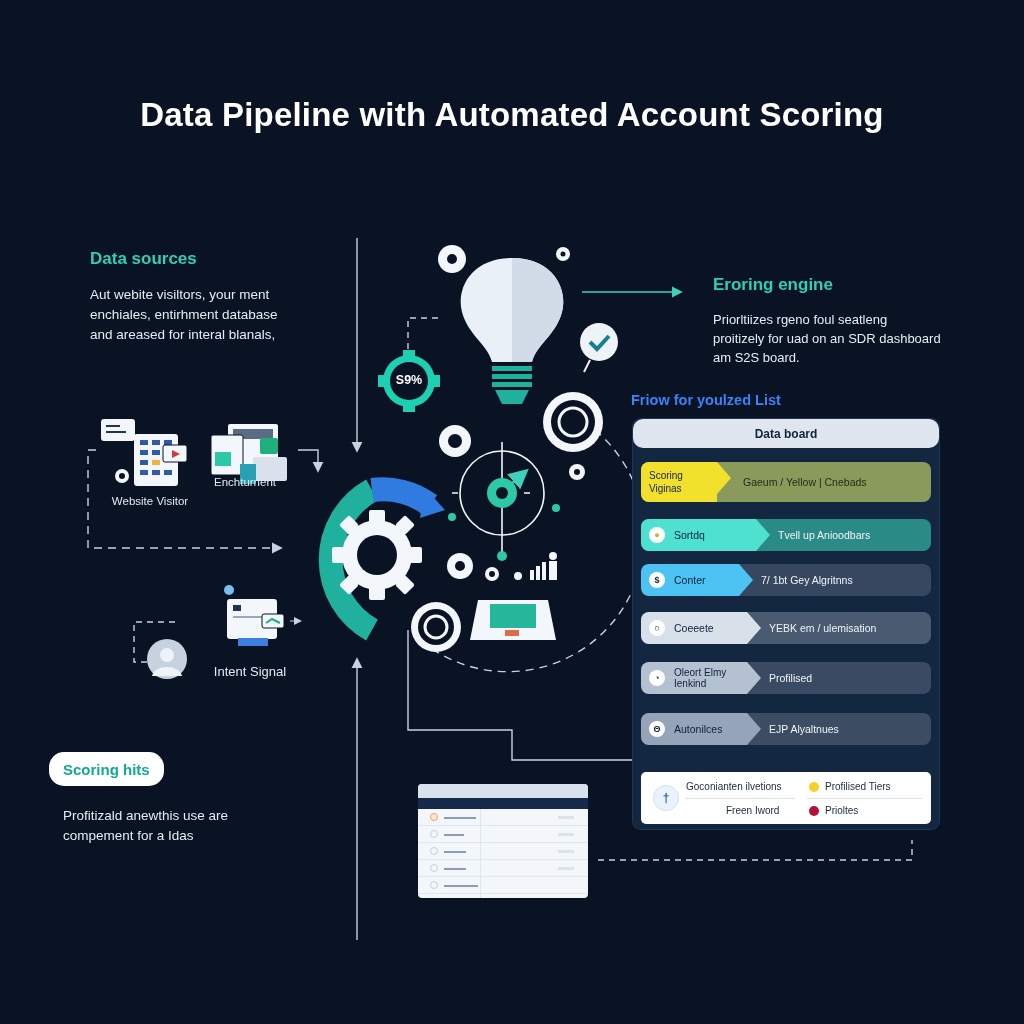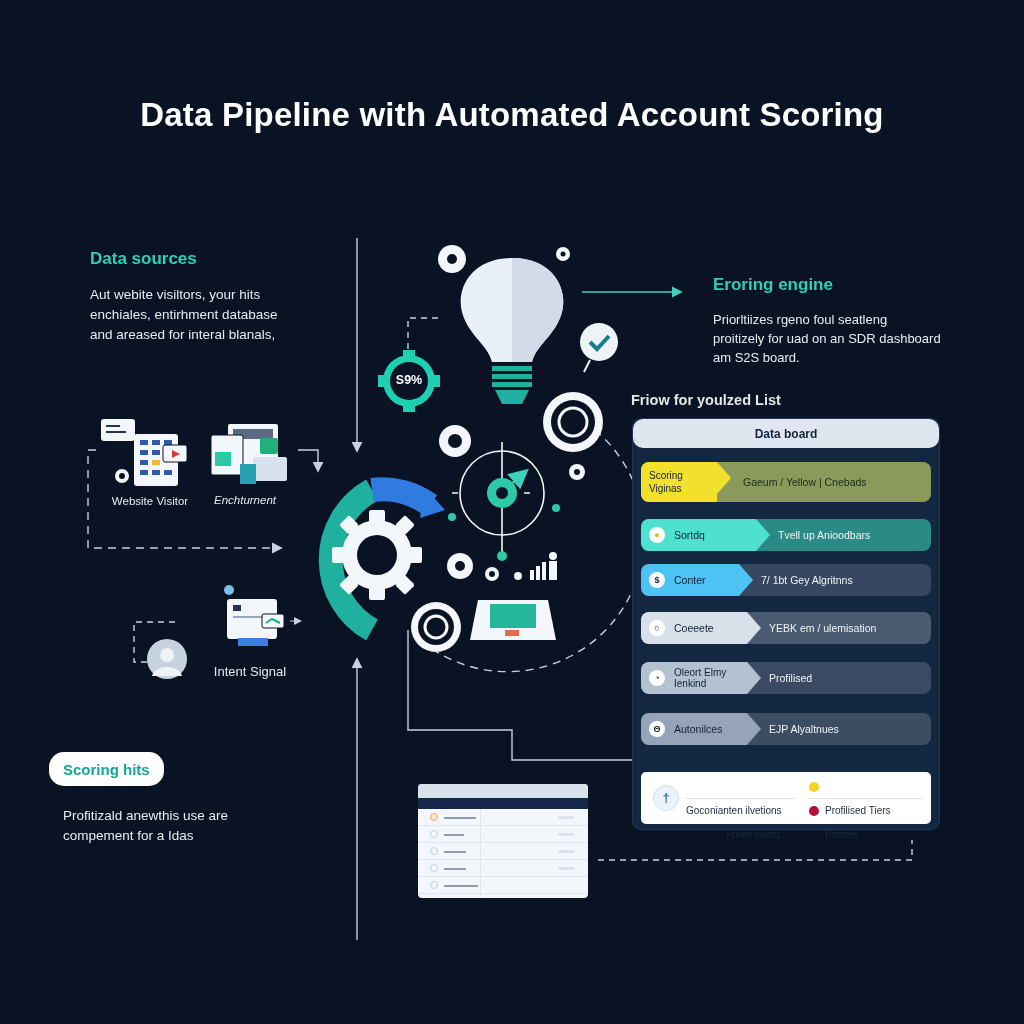--- a/index.html
+++ b/index.html
@@ -9,32 +9,32 @@
   #page-title { left: 0; top: 96px; width: 1024px; text-align: center; font-size: 33px; font-weight: bold; color: #ffffff; letter-spacing: 0.2px; }
 
   .section-heading { font-size: 17px; font-weight: bold; color: #2fd0b4; }
   .section-body { font-size: 13.5px; line-height: 20px; color: #e6ecf3; }
 
   svg.layer { position: absolute; left: 0; top: 0; width: 1024px; height: 1024px; }
 
   .icon-label { font-size: 11.5px; color: #e3e9f1; text-align: center; }
 
   
-  #list-title { left: 631px; top: 392px; font-size: 14.5px; color: #e5e5e5; font-weight: bold; }
+  #list-title { left: 631px; top: 392px; font-size: 14.5px; color: #3b82f6; font-weight: bold; }
   #board { left: 633px; top: 419px; width: 306px; height: 410px; background: #142741; border-radius: 8px; overflow: hidden; box-shadow: 0 0 0 1px #1f3656; }
   #board-header { height: 29px; background: #dfe6f0; color: #12233b; font-size: 12px; display: flex; align-items: center; justify-content: center; font-weight: bold; border-radius: 10px; }
   .row { position: absolute; left: 8px; width: 290px; height: 32px; border-radius: 8px; overflow: hidden; display: flex; }
   .row .tag { position: relative; height: 100%; display: flex; align-items: center; padding-left: 8px; font-size: 10.5px; color: #10213a; }
   .row .tag::after { content: ""; position: absolute; right: -14px; top: 0; border-top: 16px solid transparent; border-bottom: 16px solid transparent; border-left: 14px solid var(--tagc); }
   .row .val { flex: 1; display: flex; align-items: center; padding-left: 22px; font-size: 10.5px; color: #f0f4f8; }
   .row .dot { width: 16px; height: 16px; border-radius: 50%; background: #fff; margin-right: 9px; display: flex; align-items: center; justify-content: center; font-size: 9px; font-weight: bold; color: #13243d; flex: none; }
 
   #legend { left: 641px; top: 772px; width: 290px; height: 52px; background: #ffffff; border-radius: 5px; }
   #legend .lg-icon { position: absolute; left: 12px; top: 13px; width: 26px; height: 26px; border-radius: 50%; background: #eaf3fb; border: 1px solid #cfe0ef; color: #1d5fb0; font-size: 12px; font-weight: bold; display: flex; align-items: center; justify-content: center; }
-  #legend .lg-text { position: absolute; font-size: 10px; color: #1b2a3f; margin-top: 24px; }
+  #legend .lg-text { position: absolute; font-size: 10px; color: #1b2a3f; }
   #legend .lg-dot { position: absolute; width: 10px; height: 10px; border-radius: 50%; }
   #legend .lg-sep { position: absolute; height: 1px; background: #dbe2ea; }
 
   #scoring-hits-pill { left: 49px; top: 752px; height: 29px; padding: 17px 14px; background: #ffffff; border-radius: 15px; color: #14a894; font-size: 15px; font-weight: bold; display: flex; align-items: center; }
 
   
   #mini-window { left: 418px; top: 784px; width: 170px; height: 114px; background: #f3f6fa; border-radius: 4px; overflow: hidden; }
   #mini-window .tb { height: 14px; background: #d9e1ec; position: relative; }
   #mini-window .bar { height: 11px; background: #16294a; position: relative; }
   #mini-window .mrow { height: 17px; border-bottom: 1px solid #e1e6ed; position: relative; }
@@ -211,26 +211,26 @@
     <circle cx="167" cy="659" r="20" fill="#c7d2e1"></circle>
     <circle cx="167" cy="655" r="7" fill="#eef3f8"></circle>
     <path d="M152 676 C155 664 179 664 182 676 Z" fill="#eef3f8"></path>
   </g>
 </svg>
 
 <div id="page-title" class="abs">Data Pipeline with Automated Account Scoring</div>
 
 <div class="abs section-heading" style="left:90px;top:249px;">Data sources</div>
 <div class="abs section-body" style="left:90px;top:285px;width:260px;">
-  <div>Aut webite visiltors, your hits</div>
+  <div>Aut webite visiltors, your ment</div>
   <div>enchiales, entirhment database</div>
   <div>and areased for interal blanals,</div>
 </div>
 <div class="abs icon-label" style="left:100px;top:495px;width:100px;">Website Visitor</div>
-<div class="abs icon-label" style="left:200px;top:494px;width:90px;font-style:italic;">Enchturnent</div>
+<div class="abs icon-label" style="left:200px;top:476px;width:90px;">Enchturnent</div>
 <div class="abs icon-label" style="left:200px;top:664px;width:100px;font-size:13px;">Intent Signal</div>
 
 <div class="abs" style="left:388px;top:373px;width:42px;text-align:center;font-size:12.5px;font-weight:bold;color:#fff;">S9%</div>
 
 <div class="abs section-heading" style="left:713px;top:275px;">Eroring engine</div>
 <div class="abs section-body" style="left:713px;top:310px;width:290px;font-size:13px;line-height:19px;">
   <div>Priorltiizes rgeno foul seatleng</div>
   <div>proitizely for uad on an SDR dashboard</div>
   <div>am S2S board.</div>
 </div>

